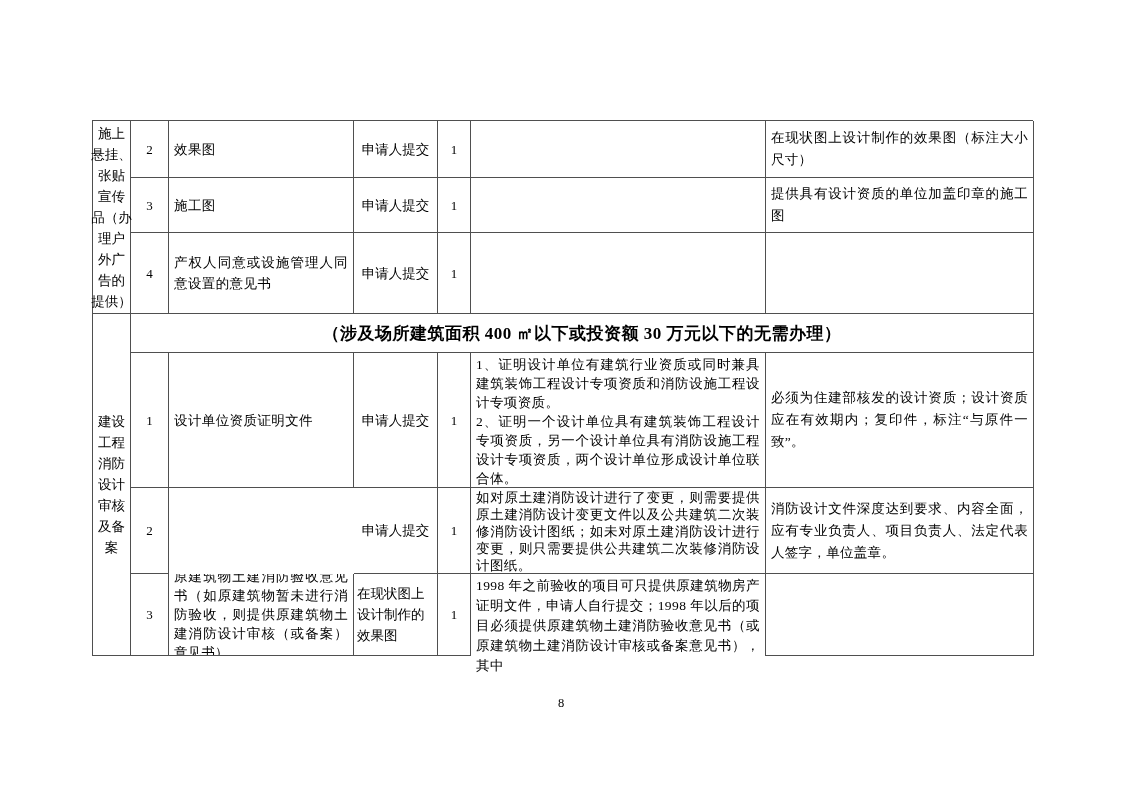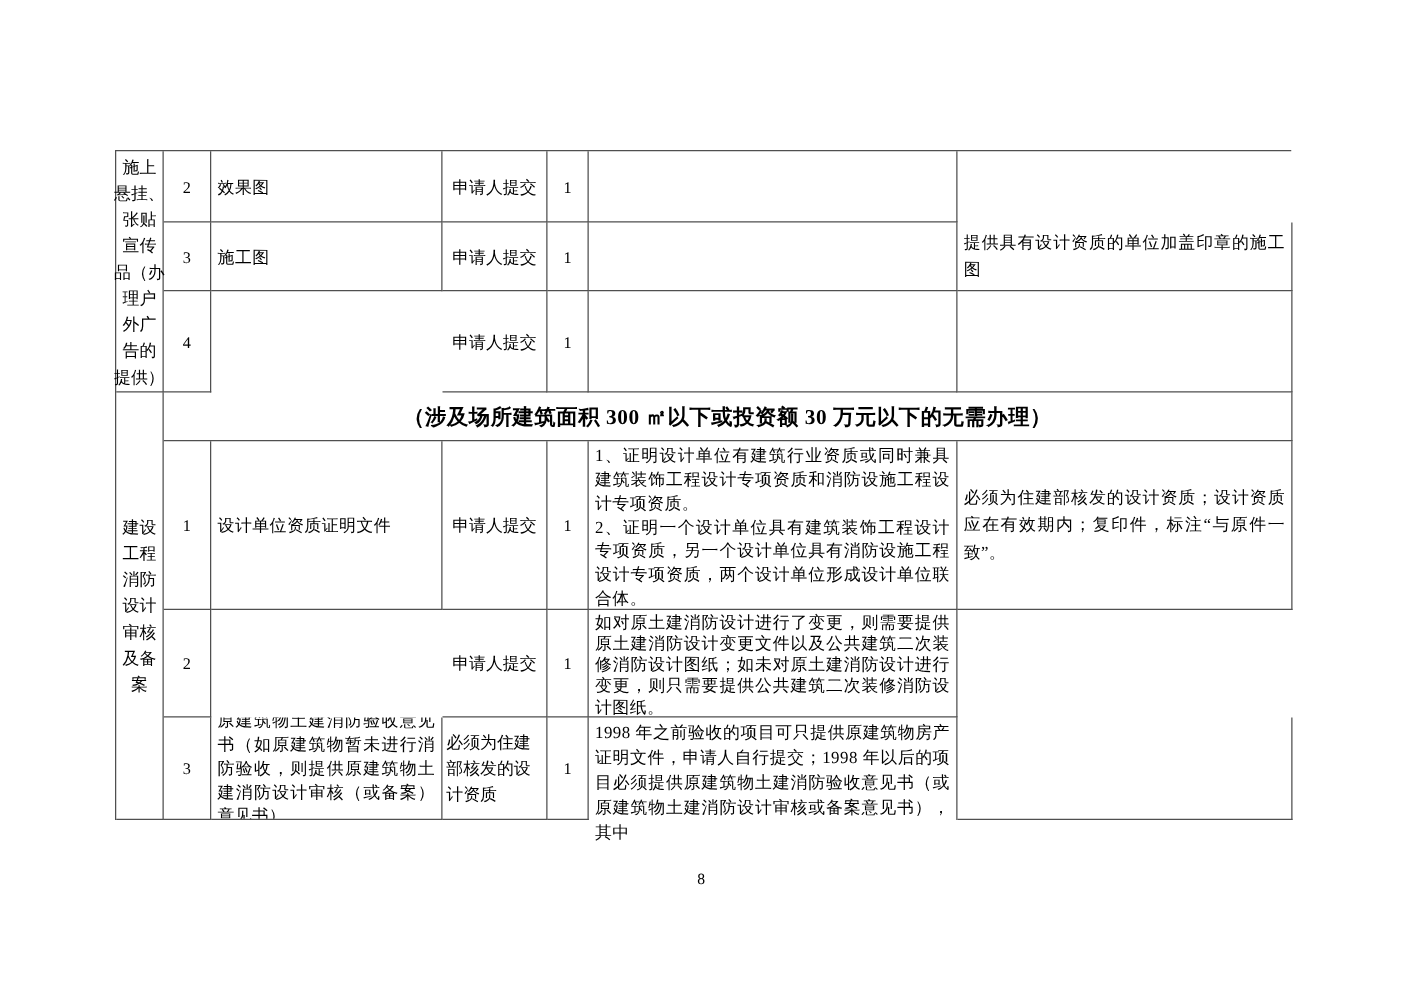--- a/index.html
+++ b/index.html
@@ -104,60 +104,63 @@
 理户
 外广
 告的
 提供）</div>
 
     <div class="cell seq c2 r1">2</div>
     <div class="cell name c3 r1">效果图</div>
     <div class="cell method c4 r1">申请人提交</div>
     <div class="cell count c5 r1">1</div>
     <div class="cell desc desc-r5 c6 r1"></div>
+    <div class="cell remark c7 r1">在现状图上设计制作的效果图（标注大小尺寸）</div>
 
     <div class="cell seq c2 r2">3</div>
     <div class="cell name c3 r2">施工图</div>
     <div class="cell method c4 r2">申请人提交</div>
     <div class="cell count c5 r2">1</div>
     <div class="cell desc desc-r5 c6 r2"></div>
     <div class="cell remark c7 r2">提供具有设计资质的单位加盖印章的施工图</div>
 
     <div class="cell seq c2 r3">4</div>
+    <div class="cell name c3 r3">产权人同意或设施管理人同意设置的意见书</div>
     <div class="cell method c4 r3">申请人提交</div>
     <div class="cell count c5 r3">1</div>
     <div class="cell desc desc-r5 c6 r3"></div>
     <div class="cell remark c7 r3"></div>
 
     <div class="cell group-label g2">建设
 工程
 消防
 设计
 审核
 及备
 案</div>
 
-    <div class="cell banner ban">（涉及场所建筑面积 300 ㎡以下或投资额 30 万元以下的无需办理）</div>
+    <div class="cell banner ban">（涉及场所建筑面积 400 ㎡以下或投资额 30 万元以下的无需办理）</div>
 
     <div class="cell seq c2 r5">1</div>
     <div class="cell name c3 r5">设计单位资质证明文件</div>
     <div class="cell method c4 r5">申请人提交</div>
     <div class="cell count c5 r5">1</div>
     <div class="cell desc desc-r5 c6 r5">1、证明设计单位有建筑行业资质或同时兼具建筑装饰工程设计专项资质和消防设施工程设计专项资质。
 2、证明一个设计单位具有建筑装饰工程设计专项资质，另一个设计单位具有消防设施工程设计专项资质，两个设计单位形成设计单位联合体。</div>
     <div class="cell remark c7 r5">必须为住建部核发的设计资质；设计资质应在有效期内；复印件，标注“与原件一致”。</div>
 
     <div class="cell seq c2 r6">2</div>
     <div class="cell method c4 r6">申请人提交</div>
     <div class="cell count c5 r6">1</div>
     <div class="cell desc desc-r6 c6 r6">如对原土建消防设计进行了变更，则需要提供原土建消防设计变更文件以及公共建筑二次装修消防设计图纸；如未对原土建消防设计进行变更，则只需要提供公共建筑二次装修消防设计图纸。</div>
+    <div class="cell remark c7 r6">消防设计文件深度达到要求、内容全面，应有专业负责人、项目负责人、法定代表人签字，单位盖章。</div>
 
     <div class="cell seq c2 r7">3</div>
     <div class="cell name name-tight c3 r7">原建筑物土建消防验收意见书（如原建筑物暂未进行消防验收，则提供原建筑物土建消防设计审核（或备案）意见书）</div>
-    <div class="cell method c4 r7">必须为住建部核发的设计资质</div>
+    <div class="cell method c4 r7">在现状图上设计制作的效果图</div>
     <div class="cell count c5 r7">1</div>
     <div class="cell desc desc-r7 no-bottom c6 r7">1998 年之前验收的项目可只提供原建筑物房产证明文件，申请人自行提交；1998 年以后的项目必须提供原建筑物土建消防验收意见书（或原建筑物土建消防设计审核或备案意见书），其中</div>
     <div class="cell remark c7 r7"></div>
 
   </div>
 
   <div class="page-number">8</div>
 
 </div>
 

